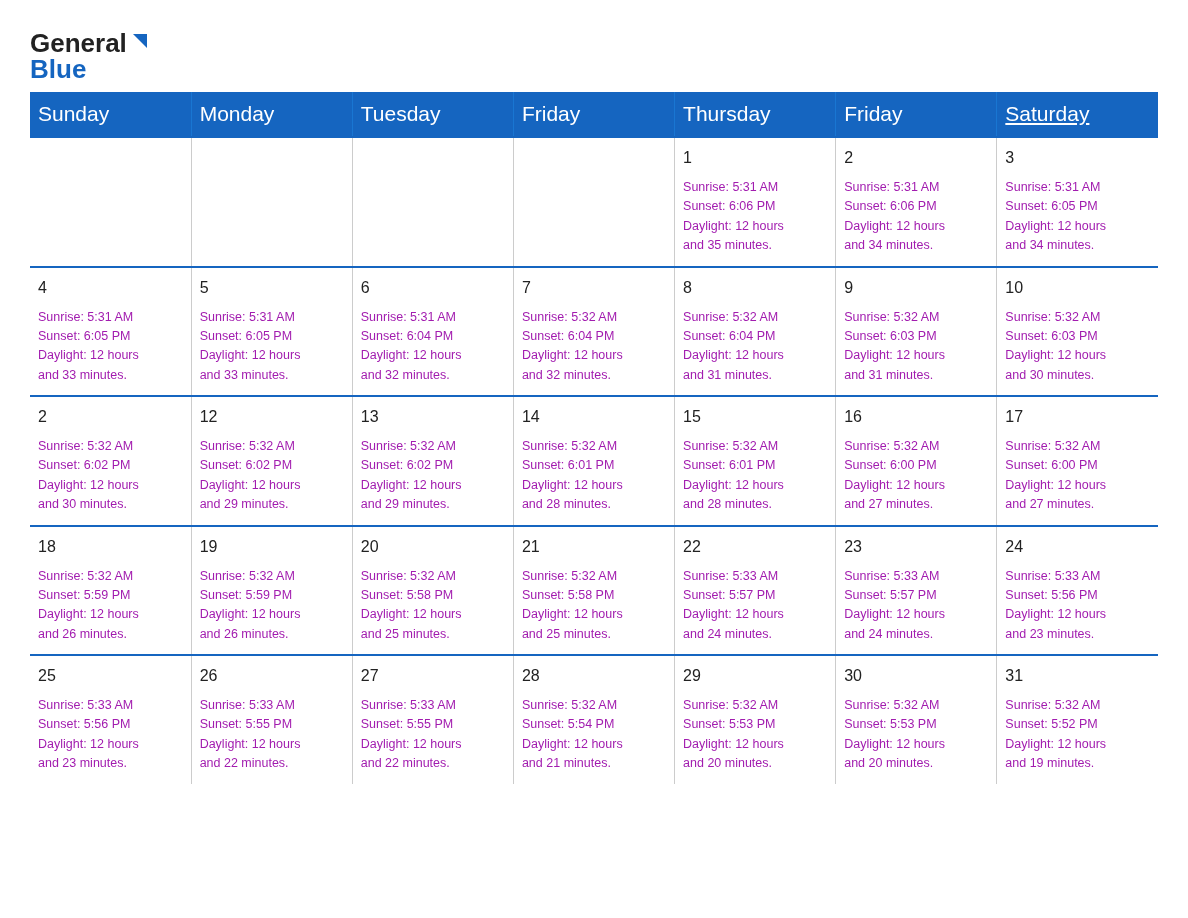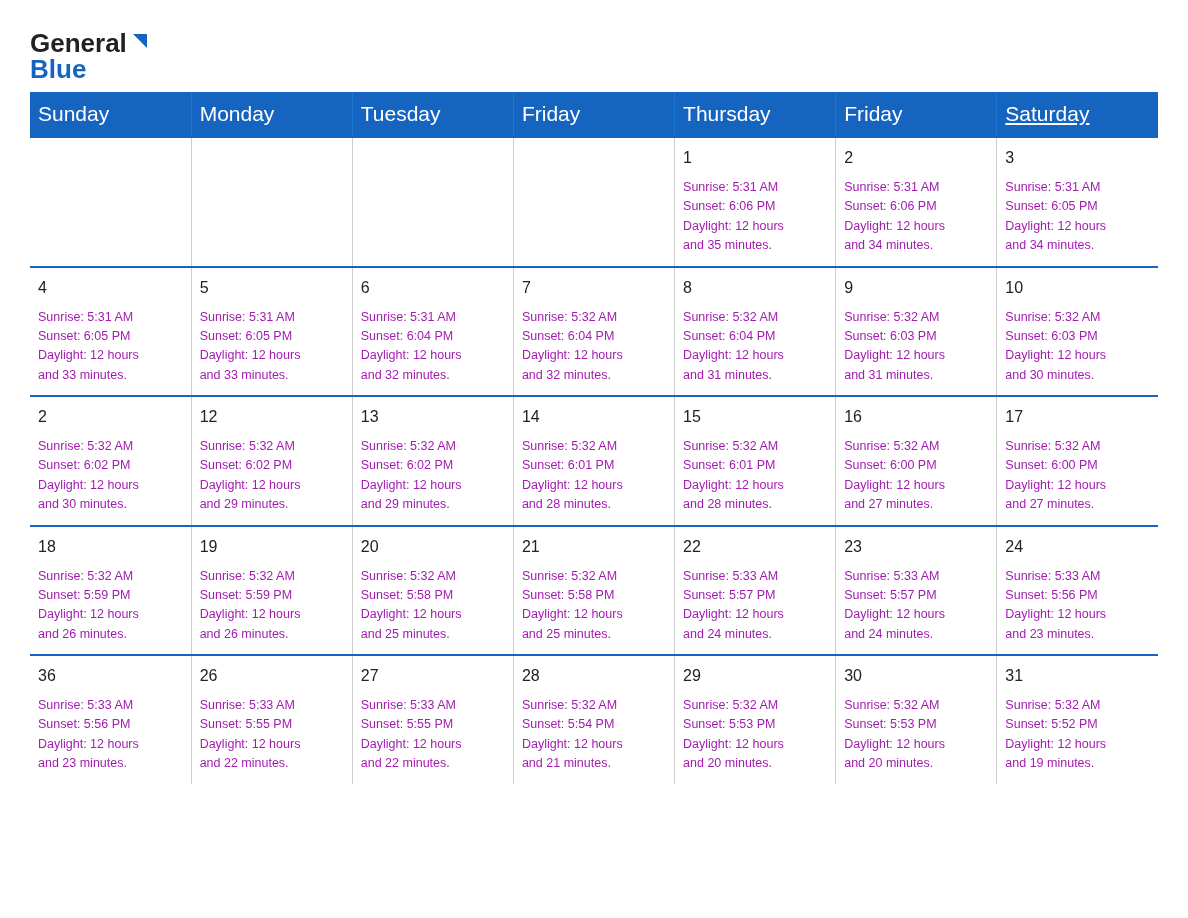--- a/index.html
+++ b/index.html
@@ -230,21 +230,21 @@
           <span class="day-num">23</span>
           <div class="day-info">Sunrise: 5:33 AM<br>Sunset: 5:57 PM<br>Daylight: 12 hours<br>and 24 minutes.</div>
         </td>
         <td>
           <span class="day-num">24</span>
           <div class="day-info">Sunrise: 5:33 AM<br>Sunset: 5:56 PM<br>Daylight: 12 hours<br>and 23 minutes.</div>
         </td>
       </tr>
       <tr>
         <td>
-          <span class="day-num">36</span>
+          <span class="day-num">25</span>
           <div class="day-info">Sunrise: 5:33 AM<br>Sunset: 5:56 PM<br>Daylight: 12 hours<br>and 23 minutes.</div>
         </td>
         <td>
           <span class="day-num">26</span>
           <div class="day-info">Sunrise: 5:33 AM<br>Sunset: 5:55 PM<br>Daylight: 12 hours<br>and 22 minutes.</div>
         </td>
         <td>
           <span class="day-num">27</span>
           <div class="day-info">Sunrise: 5:33 AM<br>Sunset: 5:55 PM<br>Daylight: 12 hours<br>and 22 minutes.</div>
         </td>

